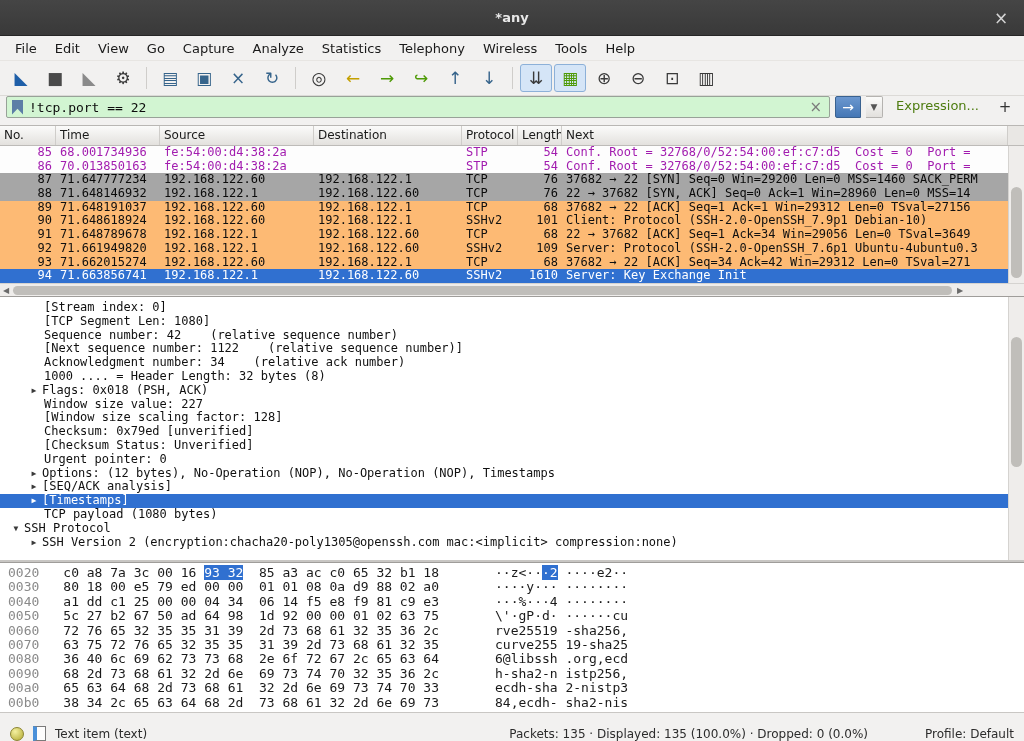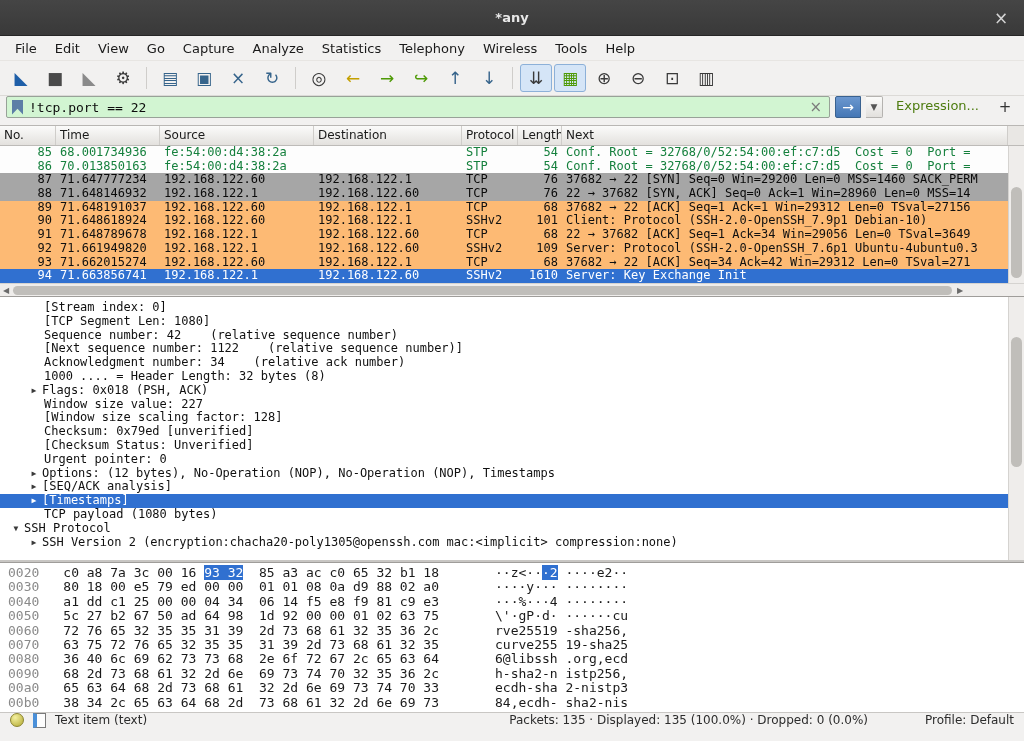--- a/index.html
+++ b/index.html
@@ -36,21 +36,21 @@
   
   .plist-area { position:relative; flex:0 0 157px; height:157px; background:#fff; }
   .plist-header { display:flex; width:1008px; height:20px; background:linear-gradient(#fbfbfa,#e3e1de); border-bottom:1px solid #bdbbb8; font-size:12px; }
   .plist-header > div { padding:2px 4px; border-right:1px solid #cfcdca; overflow:hidden; white-space:nowrap; }
   .hdr-corner { position:absolute; right:0; top:0; width:16px; height:20px; background:#e9e7e4; border-bottom:1px solid #bdbbb8; }
   .plist-body { width:1008px; height:137px; overflow:hidden; font-family:"DejaVu Sans Mono",monospace; font-size:12px; }
   .prow { display:flex; height:13.7px; line-height:13.7px; white-space:pre; overflow:hidden; }
   .prow > div { padding:0 4px; overflow:hidden; flex:none; }
   .c0 { width:56px; } .c1 { width:104px; } .c2 { width:154px; } .c3 { width:148px; } .c4 { width:56px; } .c5 { width:44px; } .c6 { flex:1 1 auto !important; border-right:none; }
   .prow .c0 { text-align:right; } .prow .c5 { text-align:right; }
-  .v-plain { background:#fdfdfd; color:#15803d; }
+  .v-plain { background:#fdfdfd; color:#a21caf; }
   .v-gray  { background:#a6a6a6; color:#0a0a0a; }
   .v-lav   { background:#fdba74; color:#101010; }
   .v-sel   { background:#3070d0; color:#ffffff; }
   .vscroll { position:absolute; right:0; top:20px; bottom:0; width:16px; background:#efedeb; border-left:1px solid #d5d3d0; }
   .vthumb { position:absolute; left:2px; right:2px; background:#c0beba; border-radius:6px; }
 
   
   .hscroll { height:13px; flex:0 0 13px; background:#efedeb; border-top:1px solid #d5d3d0; position:relative; }
   .hs-arrow { position:absolute; top:0; width:12px; height:12px; display:flex; align-items:center; justify-content:center; font-size:8px; color:#6a6a6a; }
   .hs-left { left:0; } .hs-right { right:58px; }
@@ -70,21 +70,21 @@
   
   .hexpane { flex:0 0 150px; height:150px; background:#fff; border-top:1px solid #9f9d9a; overflow:hidden; font-family:"DejaVu Sans Mono",monospace; font-size:13px; padding:3px 0 0 8px; }
   .hrow { height:14.4px; line-height:14.4px; white-space:pre; }
   .hrow > div { display:inline-block; white-space:pre; }
   .hoff { color:#8a8a8a; }
   .hbytes { margin-left:24px; }
   .hascii { margin-left:56px; }
   .hl { background:#3070d0; color:#fff; }
 
   
-  .statusbar { flex:1 1 auto; display:flex; align-items:flex-start; padding:0 10px; gap:9px; background:#f2f1f0; border-top:1px solid #c9c7c4; font-size:12px; color:#2c2c2c; }
+  .statusbar { flex:1 1 auto; display:flex; align-items:flex-end; padding:0 10px; gap:9px; background:#f2f1f0; border-top:1px solid #c9c7c4; font-size:12px; color:#2c2c2c; }
   .expert-ball { width:14px; height:14px; border-radius:50%; background:radial-gradient(circle at 35% 30%, #f4f0a0, #b2a931); border:1px solid #8b8430; }
   .note-ic { width:13px; height:15px; background:#fdfdfd; border:1px solid #7a7a7a; border-left:4px solid #4a90d9; }
   .sb-counts { margin-left:auto; white-space:pre; }
   .sb-profile { margin-left:48px; white-space:pre; }
 </style>
 </head>
 <body>
 
 <div class="titlebar">
   <div class="title">*any</div>

